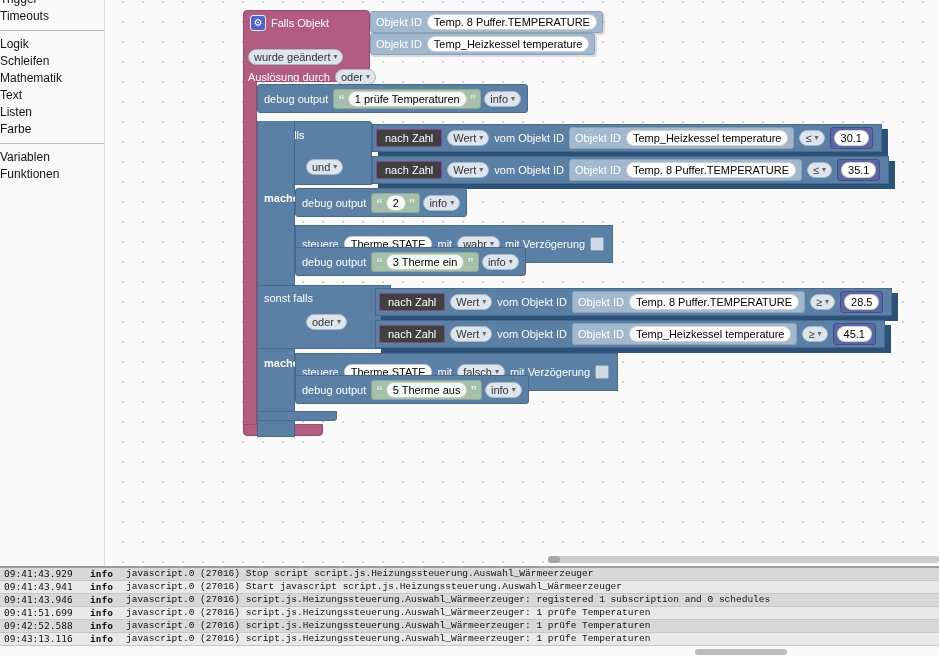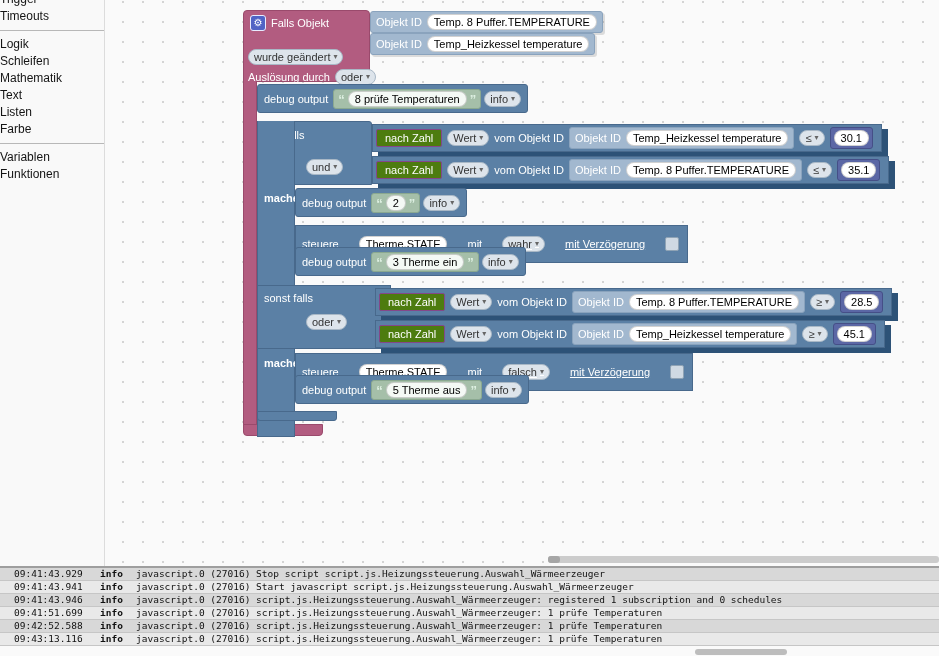--- a/index.html
+++ b/index.html
@@ -29,56 +29,56 @@
     border-radius:9px;padding:0 6px;height:14px;line-height:14px;font-size:11px;}
   .gear{display:inline-flex;align-items:center;justify-content:center;width:14px;height:14px;
     background:#5163c5;border:1px solid #e8ecff;border-radius:3px;color:#fff;font-size:10px;line-height:1;}
   .chk{display:inline-block;width:12px;height:12px;background:#cfd9e3;border:1px solid #8fa3b5;border-radius:2px;}
 
   
   .pink{background:#b25c80;border:1px solid #9a4a6c;}
   
   .steel{background:#5b80a5;border:1px solid #48698c;}
   
-  .purp{display:inline-block;background:#4d7c0f;border:1px solid #84478a;border-radius:2px;
+  .purp{display:inline-block;background:#404040;border:1px solid #84478a;border-radius:2px;
     padding:2px 8px;color:#fff;}
   
   .oid{display:inline-flex;align-items:center;gap:5px;background:#a2b8cf;border:1px solid #8aa3bd;
     border-radius:3px;padding:2px 5px;color:#fff;}
   
   .num{display:inline-flex;align-items:center;background:#5b67a5;border:1px solid #454f87;
     border-radius:3px;padding:2px 3px;}
   
   .str{display:inline-flex;align-items:center;gap:3px;background:#a5bfa9;border:1px solid #8aa890;
     border-radius:3px;padding:1px 4px;color:#eaf4ec;}
   .str .q{color:#def0e2;font-size:13px;font-weight:bold;line-height:1;}
   .str .field{background:#f4f9f5;}
 
   .cond{height:28px;display:inline-flex;align-items:center;gap:5px;padding:0 8px 0 3px;
     box-shadow:6px 5px 0 0 #2d5277;}
   .dbg{padding:3px 6px 3px 6px;}
   .dbg .r2{margin-top:3px;}
-  .ctl{height:38px;display:inline-flex;align-items:center;gap:20px;padding:0 8px 0 6px;text-decoration:underline;}
+  .ctl{height:38px;display:inline-flex;align-items:center;gap:5px;padding:0 8px 0 6px;}
 
   .lbl{color:#fff;}
 
   
   .hscroll{position:absolute;left:548px;top:556px;width:391px;height:7px;background:#cccccc;border-radius:3px;}
   .hscroll .cap{position:absolute;left:0;top:0;width:12px;height:7px;background:#a6a6a6;border-radius:3px;}
   .bscroll{position:absolute;left:695px;top:649px;width:92px;height:6px;background:#bdbdbd;border-radius:3px;}
 
   
   .log{position:absolute;left:0;top:566px;width:939px;height:90px;background:#fafafa;
     border-top:2px solid #9e9e9e;font-family:"DejaVu Sans Mono",monospace;font-size:9.5px;color:#111;}
   .log-row{display:flex;height:12px;line-height:12px;border-bottom:1px solid #c6c6c6;overflow:hidden;}
   .log-row:nth-child(odd){background:#d8d8d8;}
   .log-row:nth-child(even){background:#e9e9e9;}
-  .lg-time{width:86px;padding-left:14px;flex:none;}
+  .lg-time{width:86px;padding-left:4px;flex:none;}
   .lg-level{width:36px;flex:none;font-weight:bold;}
-  .lg-msg{flex:1;white-space:nowrap;}
+  .lg-msg{flex:1;white-space:nowrap;font-family:Liberation Mono, monospace;}
 </style>
 </head>
 <body>
 
 <div id="app">
 
   <div class="sidebar">
     <div class="side-item">Trigger</div>
     <div class="side-item">Timeouts</div>
     <hr class="side-sep">
@@ -131,21 +131,21 @@
         <span>Objekt ID</span>
         <span class="field">Temp_Heizkessel temperature</span>
       </span>
     </div>
 
     <div class="blk steel dbg" style="left:152px;top:84px;border-radius:3px;">
       <div class="row">
         <span class="lbl">debug output</span>
         <span class="str">
           <span class="q">“</span>
-          <span class="field">8 prüfe Temperaturen</span>
+          <span class="field">1 prüfe Temperaturen</span>
           <span class="q">”</span>
         </span>
       </div>
       <div class="row r2">
         <span class="chip">
           <span>info</span>
             <span class="arr">▾</span>
         </span>
       </div>
     </div>

